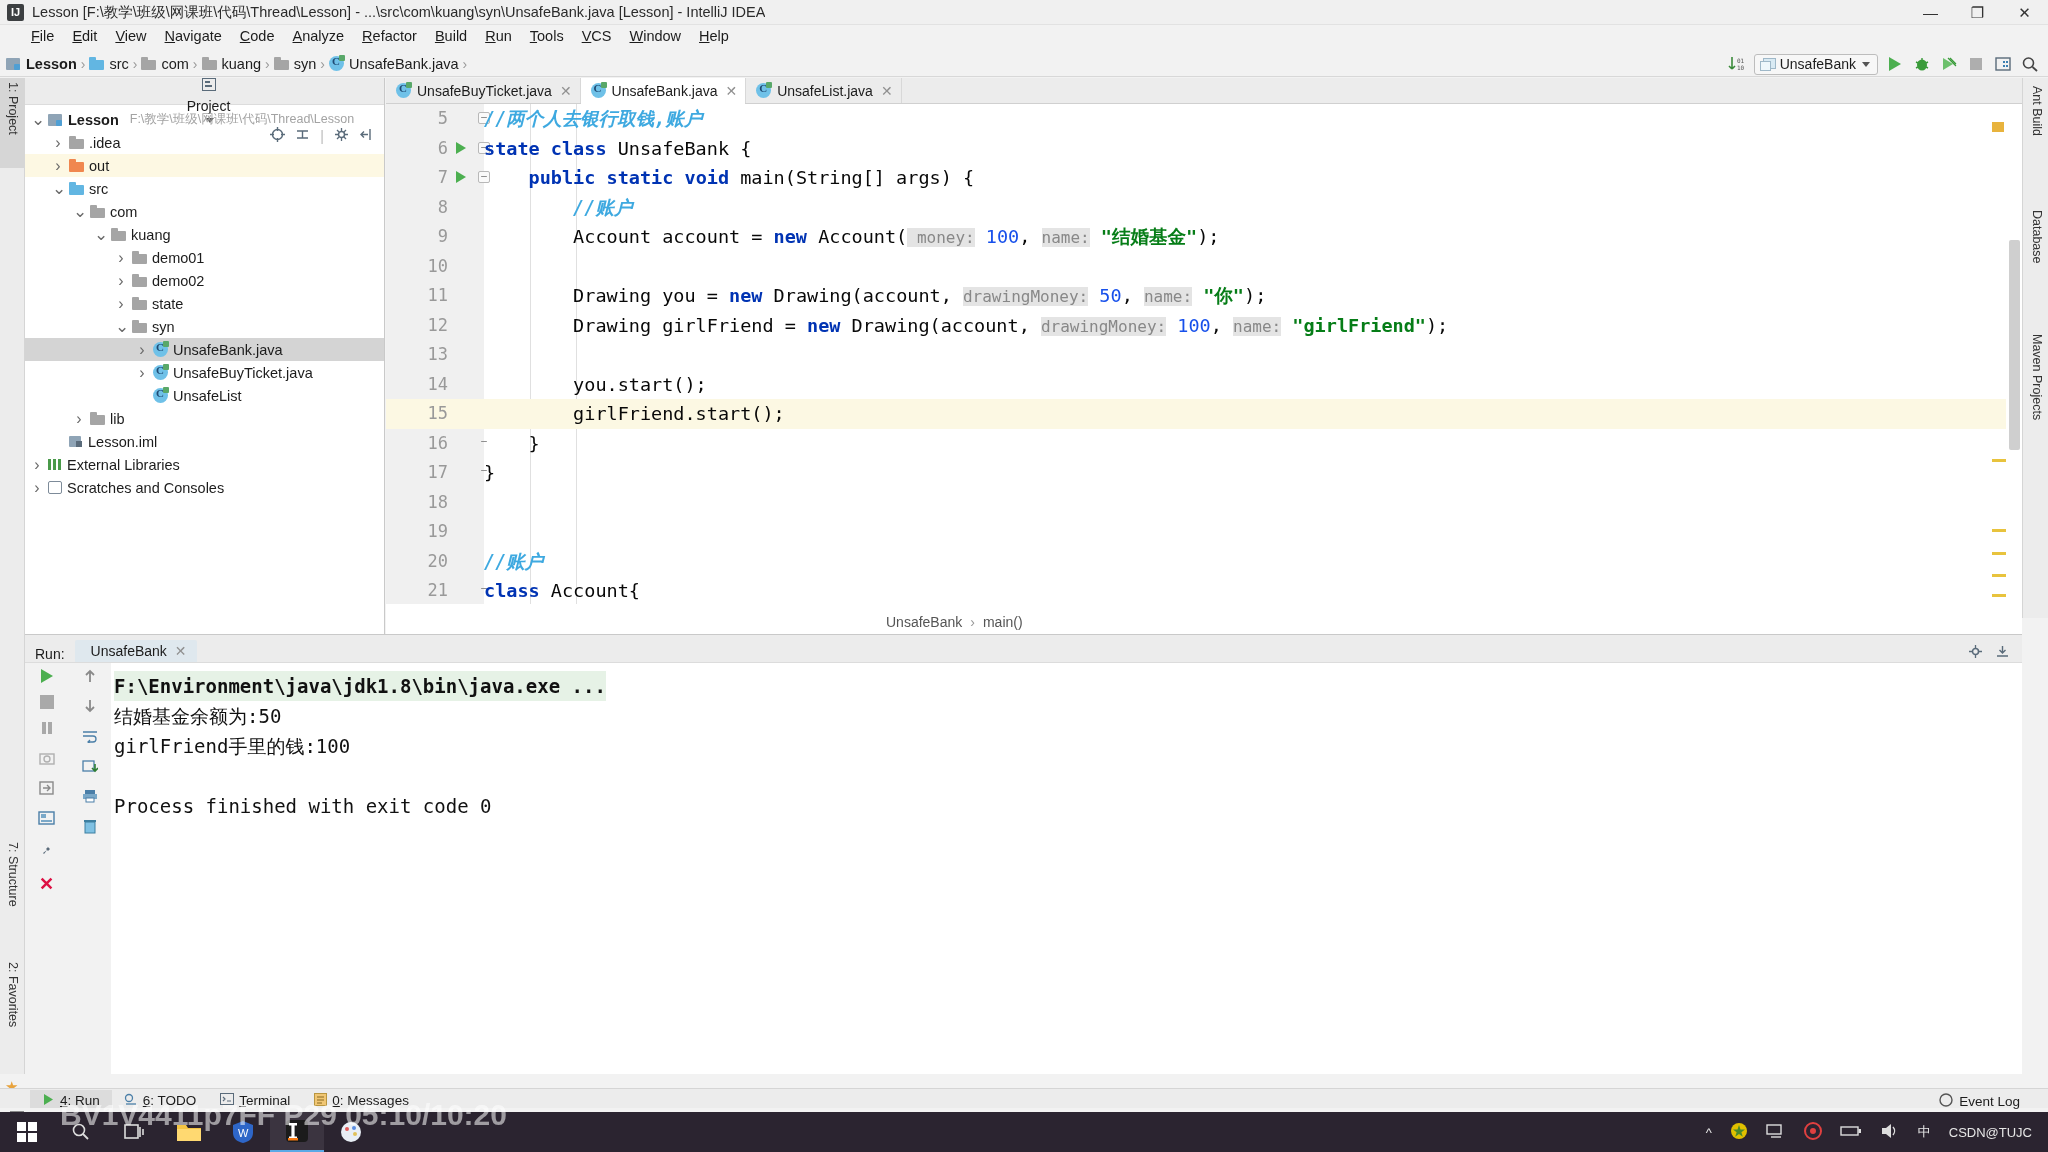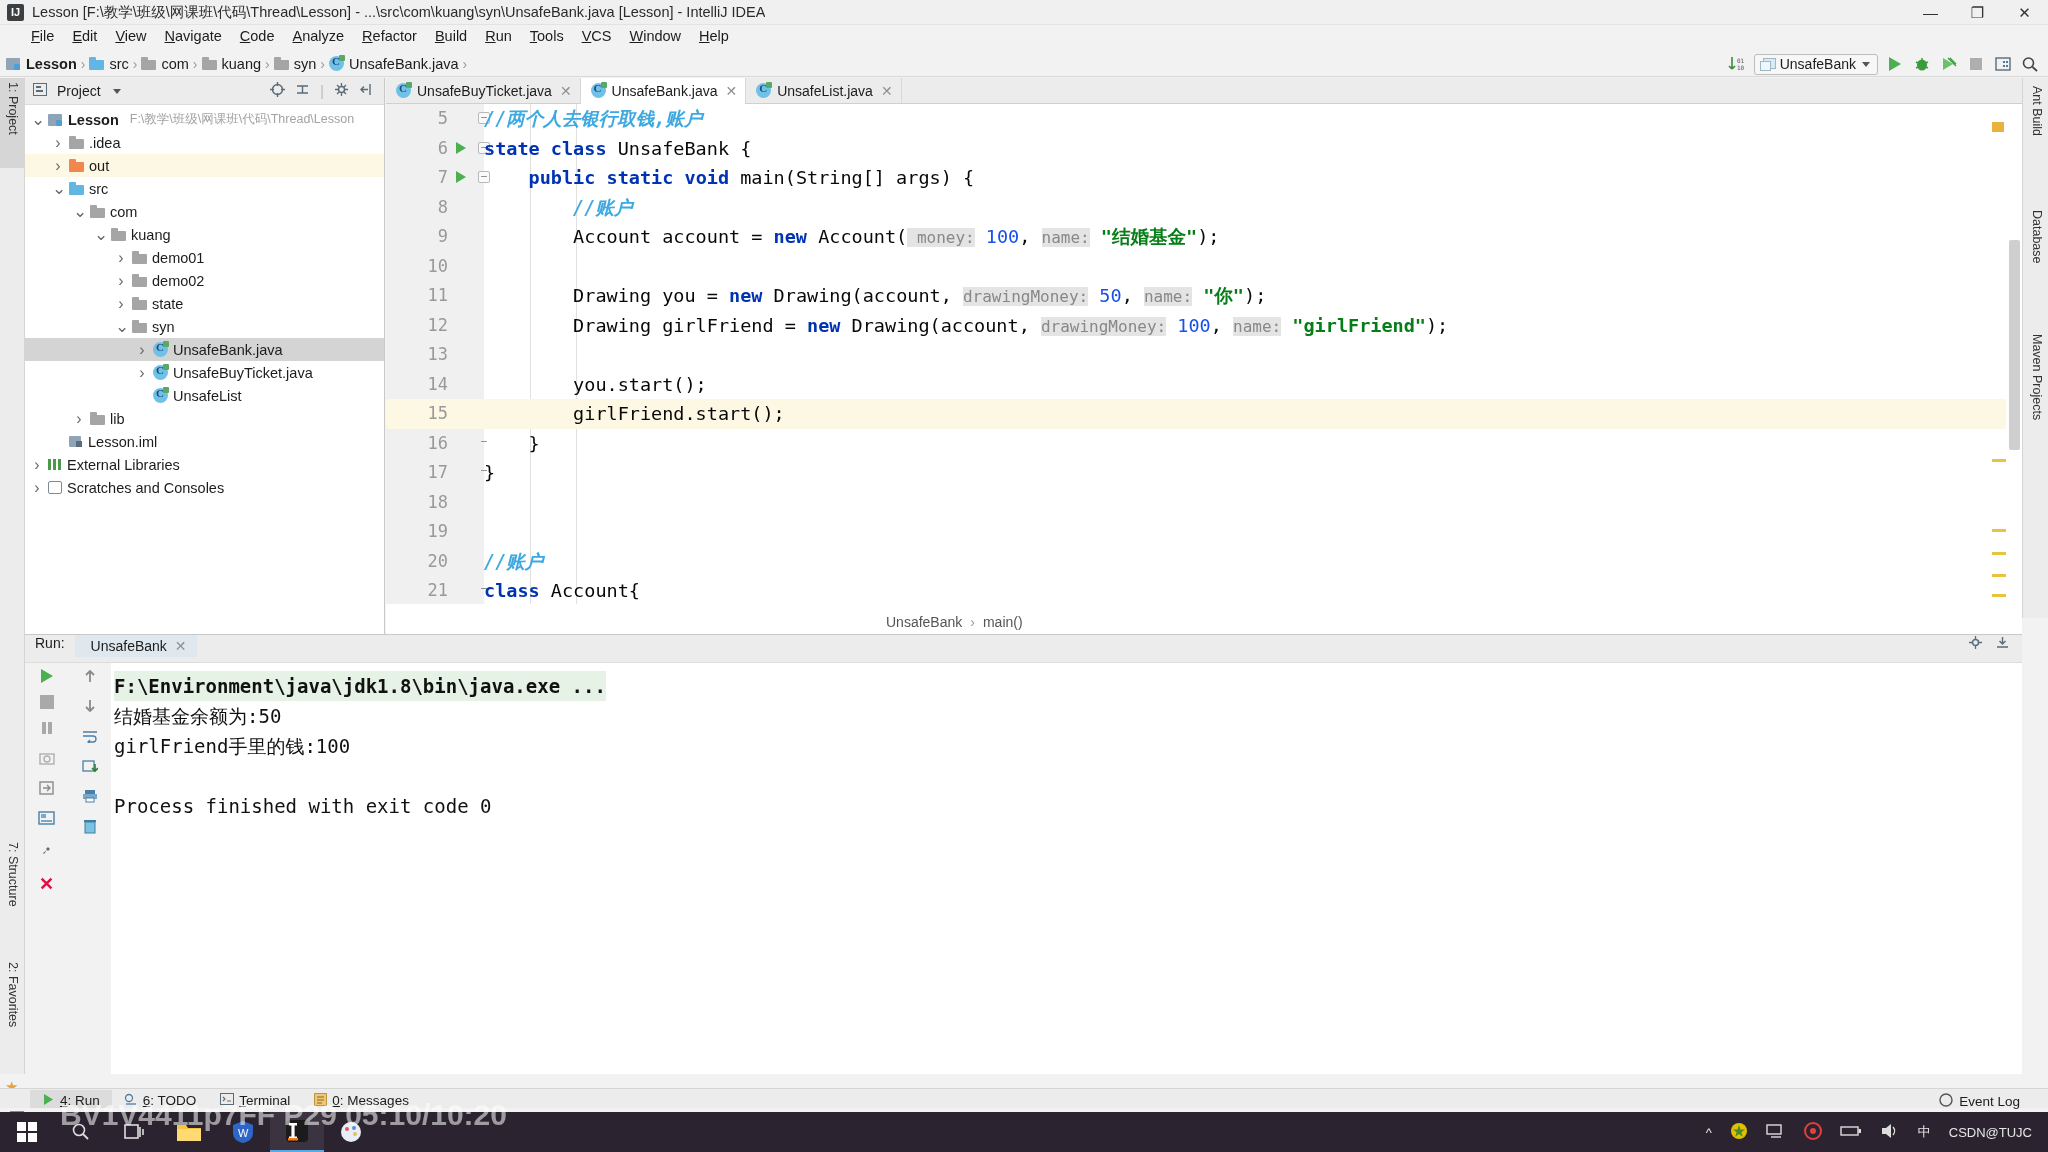--- a/index.html
+++ b/index.html
@@ -142,22 +142,23 @@
     background:#ececec; border-left:1px solid #d5d5d5;
   }
 
   
   .project-panel {
     position:absolute; left:25px; top:78px; width:360px; height:556px;
     background:#ffffff; border-right:1px solid #c9c9c9;
   }
   .proj-header {
     height:27px; background:#ececec; display:flex;align-items:center;
-    font-size:14px; color:#1c1c1c; padding-left:8px; gap:10px;
+    font-size:14px; color:#1c1c1c; padding-left:8px; gap:4px;
     border-bottom:1px solid #dcdcdc;
+    flex-direction:column;
   }
   .proj-header .hdr-icons { margin-left:auto; display:flex; gap:10px; padding-right:10px; align-items:center;}
   .tree { padding-top:3px; font-size:14.5px; color:#1c1c1c; }
   .trow {
     height:23px; display:flex; align-items:center; gap:5px; padding-left:6px;
     white-space:nowrap;
   }
   .trow.selected { background:#d4d4d4; }
   .trow.highlighted { background:#fdf8e3; }
   .arrow {
@@ -242,21 +243,21 @@
     background:#cfcfcf; border-radius:2px;
   }
   .mark { position:absolute; right:16px; width:14px; height:3px; }
 
   
   .run-panel {
     position:absolute; left:25px; top:634px; width:1997px; height:440px;
     background:#ffffff; border-top:1px solid #c9c9c9;
   }
   .run-header {
-    height:28px; background:#ececec; display:flex;align-items:flex-start; gap:10px;
+    height:28px; background:#ececec; display:flex;align-items:flex-end; gap:10px;
     font-size:14px; color:#1c1c1c; padding-left:10px; border-bottom:1px solid #dcdcdc;
   }
   .run-tab {
     display:flex;align-items:center;gap:6px;padding:3px 10px;
     background:#dfe8ee; border-radius:2px 2px 0 0;
   }
   .run-hdr-right { margin-left:auto; display:flex; gap:12px; padding-right:12px; }
   .run-body { position:relative; height:412px; }
   .run-side {
     position:absolute; left:0; top:0; width:86px; height:412px;

